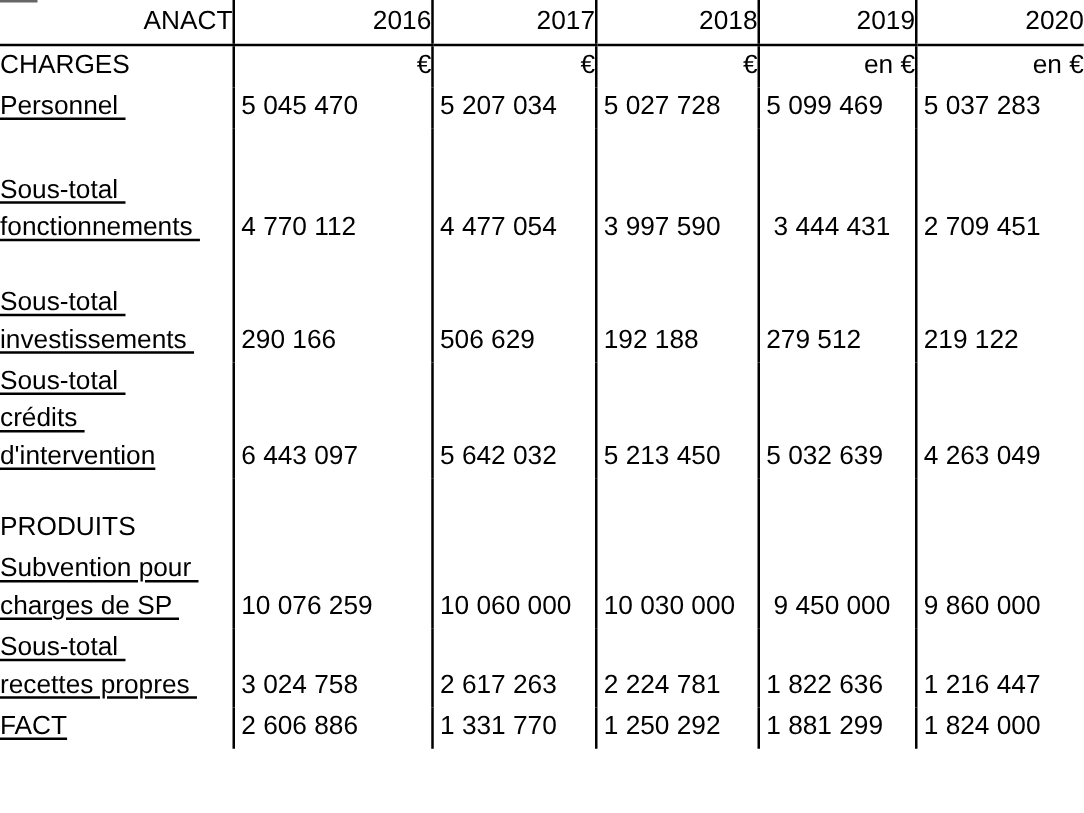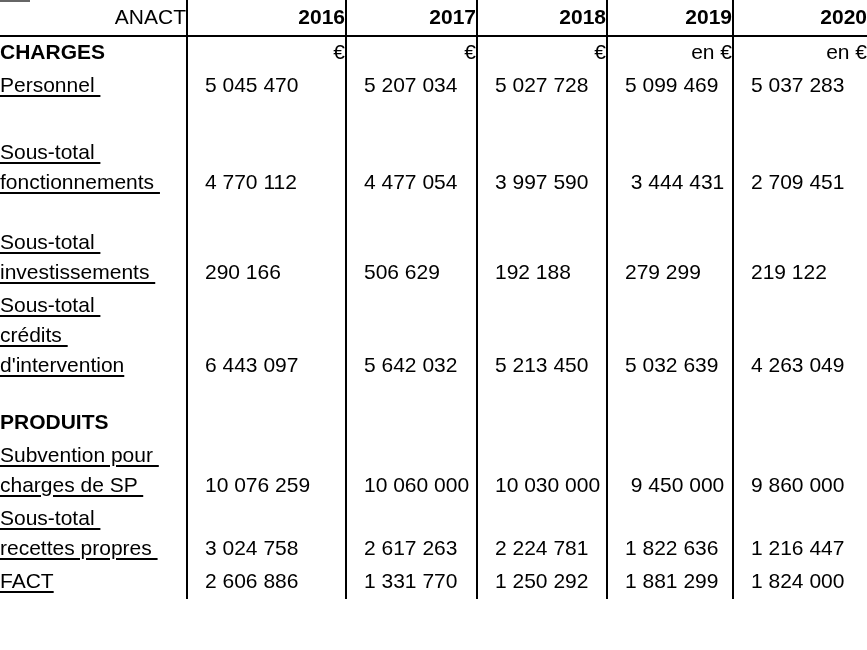--- a/index.html
+++ b/index.html
@@ -20,23 +20,23 @@
   }
   td {
     vertical-align: bottom;
     padding: 0 0 3px 0;
     overflow: hidden;
     line-height: 30px;
   }
   td + td { border-left: 2px solid #000; }
   tr.hdr td { border-bottom: 2px solid #000; }
   .c { text-align: right; }
-  .b { font-weight: bold; }
+  .b { font-weight: normal; }
   .lbl { padding-left: 0; }
-  .num { padding-left: 17px; white-space: pre; }
+  .num { padding-left: 5px; white-space: pre; }
   .ln { line-height: 30px; white-space: pre; }
   .u {
     text-decoration: underline;
     text-decoration-thickness: 2px;
     text-underline-offset: 3px;
     white-space: pre;
   }
   .artifact {
     position: absolute;
     left: 0; top: 0;
@@ -102,21 +102,21 @@
   </tr>
 
   <tr style="height:90px">
     <td class="lbl">
       <div class="ln"><span class="u">Sous-total </span></div>
       <div class="ln"><span class="u">investissements </span></div>
     </td>
     <td class="num">290 166</td>
     <td class="num">506 629</td>
     <td class="num">192 188</td>
-    <td class="num">279 299</td>
+    <td class="num">279 512</td>
     <td class="num">219 122</td>
   </tr>
 
   <tr style="height:88px">
     <td class="lbl">
       <div class="ln"><span class="u">Sous-total </span></div>
       <div class="ln"><span class="u">crédits </span></div>
       <div class="ln"><span class="u">d'intervention</span></div>
     </td>
     <td class="num">6 443 097</td>

